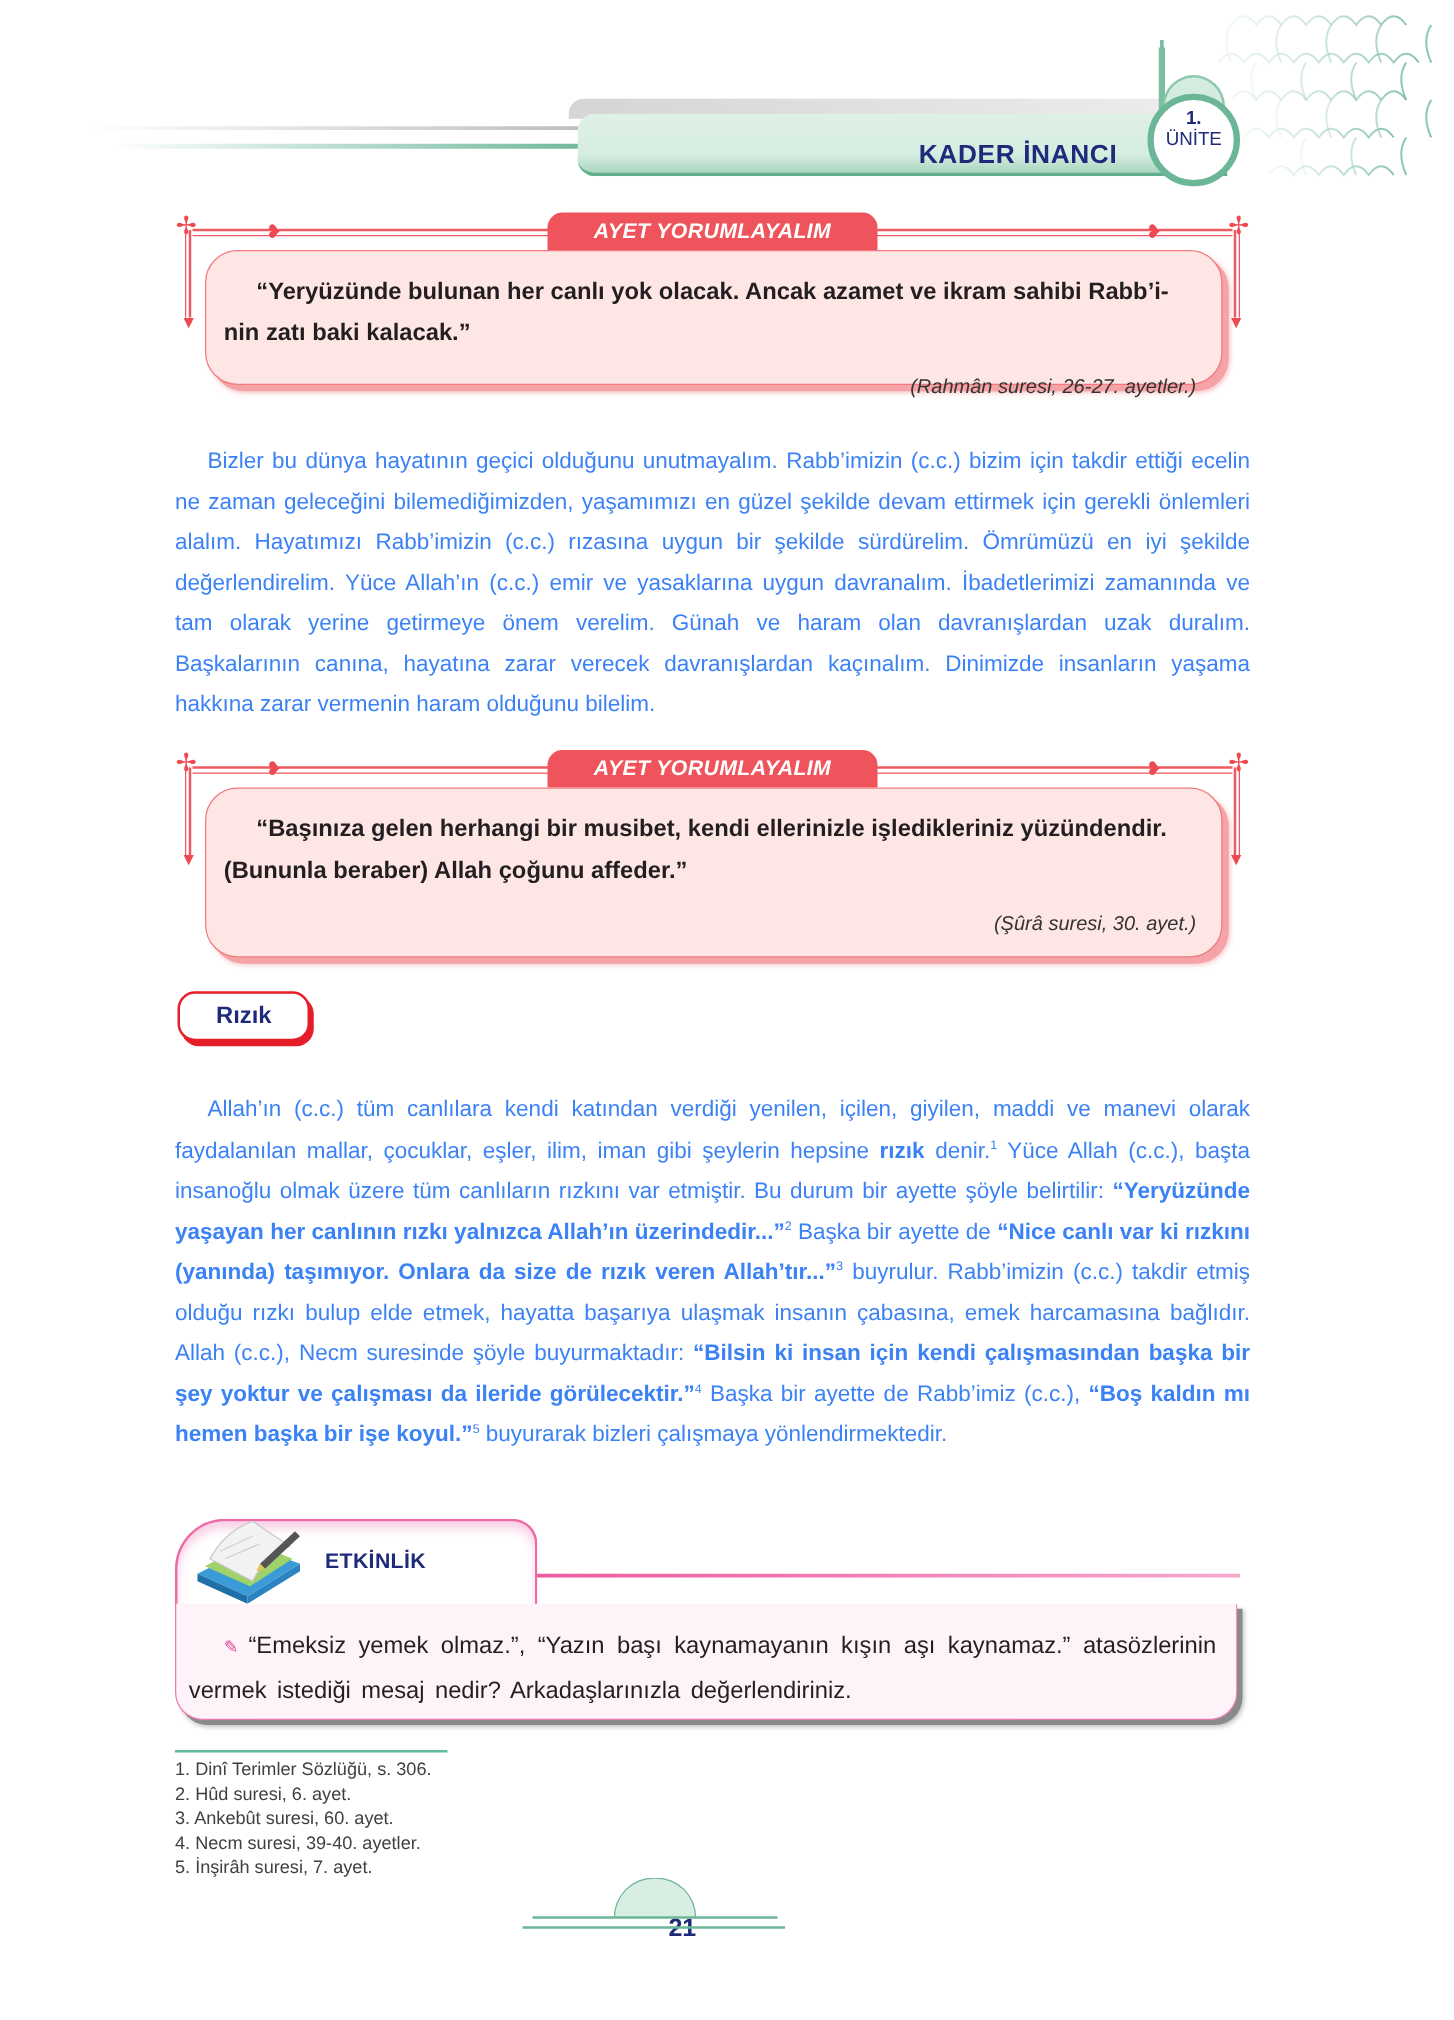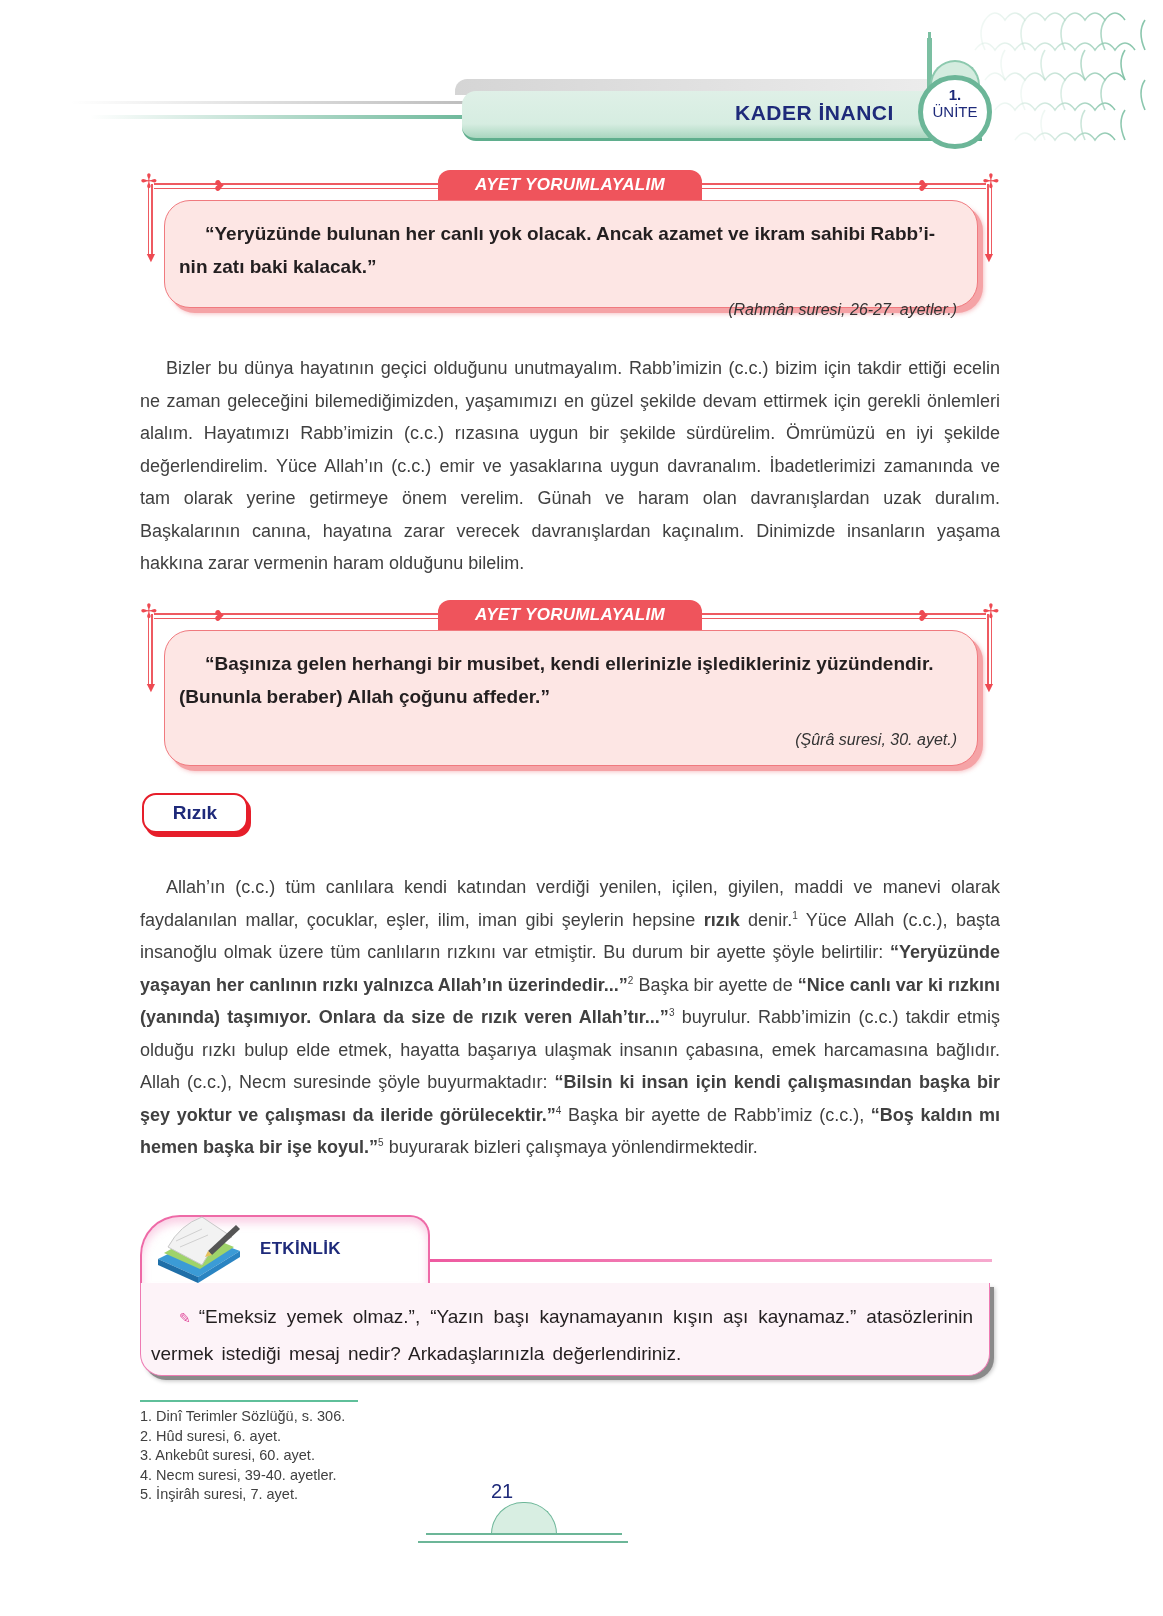--- a/index.html
+++ b/index.html
@@ -9,21 +9,21 @@
   
   .hdr-line-grey { position: absolute; left: 70px; top: 101px; width: 400px; height: 3px;
     background: linear-gradient(90deg, rgba(200,200,200,0), #bdbdbd); }
   .hdr-line-green { position: absolute; left: 90px; top: 115px; width: 380px; height: 4px;
     background: linear-gradient(90deg, rgba(110,185,155,0), #6db89a); }
   .hdr-grey-band { position: absolute; left: 455px; top: 79px; width: 520px; height: 16px;
     background: linear-gradient(90deg, #d5d5d5, #eeeeee); border-radius: 12px 0 0 0; }
   .hdr-band { position: absolute; left: 462px; top: 91px; width: 520px; height: 50px;
     background: linear-gradient(180deg, #dff0e7 0%, #d6ede1 70%, #a9d6bf 100%);
     border-radius: 14px 0 0 14px; border-bottom: 3px solid #5fae8d; }
-  .hdr-title { position: absolute; left: 735px; top: 101px; font-size: 21px; font-weight: bold;
+  .hdr-title { position: absolute; left: 735px; top: 112px; font-size: 21px; font-weight: bold;
     color: #1e2a7a; letter-spacing: 0.5px; }
   .unite-pattern { position: absolute; left: 965px; top: 0; width: 198px; height: 170px; }
   .unite-badge { position: absolute; left: 918px; top: 75px; width: 74px; height: 74px; border-radius: 50%;
     border: 5px solid #6cb698; background: #ffffff; text-align: center; }
   .unite-dome { position: absolute; left: 930px; top: 60px; width: 50px; height: 30px;
     background: #d4ecdf; border-radius: 25px 25px 0 0; border: 2px solid #8cc9ae; border-bottom: none; }
   .minaret { position: absolute; left: 927px; top: 38px; width: 5px; height: 50px; background: #7bbfa2; }
   .minaret-tip { position: absolute; left: 928px; top: 32px; width: 3px; height: 8px; background: #7bbfa2; }
   .unite-num { display: block; font-size: 15px; font-weight: bold; color: #1e2a7a; margin-top: 7px; line-height: 16px; }
   .unite-lbl { display: block; font-size: 15px; font-weight: normal; color: #1e2a7a; line-height: 18px; }
@@ -46,21 +46,21 @@
     background: #ef545c; border-radius: 12px 12px 0 0; color: #ffffff; font-size: 17px; font-weight: bold;
     text-align: center; line-height: 30px; letter-spacing: 0.3px; font-style: italic; }
   .ayet-box { position: absolute; left: 24px; top: 36px; width: 814px;
     background: #fde6e4; border: 1.5px solid #f07a7f; border-radius: 26px;
     box-shadow: 5px 5px 0 #f5a3a6, 6px 6px 4px rgba(230,80,90,0.35); padding: 16px 20px 14px 14px; }
   .ayet-text { font-size: 19px; font-weight: bold; line-height: 33px; text-indent: 26px; color: #231f20; }
   .ayet-ref { font-size: 16px; font-style: italic; text-align: right; margin-top: 18px; color: #333; }
 
   
   .para { position: absolute; left: 140px; width: 860px; font-size: 18px; line-height: 32.5px;
-    text-align: justify; text-indent: 26px; color: #404040; }
+    text-align: justify; text-indent: 26px; color: #3b82f6; }
   .para b { font-weight: bold; }
   .para sup, .fn sup { font-size: 10px; vertical-align: super; line-height: 0; }
 
   
   .rizik-tab { position: absolute; left: 142px; top: 793px; width: 106px; height: 40px;
     border: 2px solid #e61e2a; border-radius: 14px; background: #ffffff;
     box-shadow: 3px 4px 0 #e61e2a; text-align: center; line-height: 36px;
     font-size: 19px; font-weight: bold; color: #1e2a7a; }
 
   
@@ -78,22 +78,22 @@
   .pencil { color: #e0489a; font-size: 14px; margin-right: 8px; display: inline-block; text-indent: 0; }
   .book-icon { position: absolute; left: 10px; top: -8px; width: 100px; height: 80px; }
 
   
   .fn-rule { position: absolute; left: 140px; top: 1400px; width: 218px; height: 2px; background: #5fbf9a; }
   .fn { position: absolute; left: 140px; top: 1407px; font-size: 14.5px; line-height: 19.5px; color: #404040; }
 
   
   .pg-dome { position: absolute; left: 491px; top: 1502px; width: 66px; height: 32px;
     background: #d8eee2; border: 1.5px solid #6cb698; border-bottom: none; border-radius: 40px 40px 0 0; }
-  .pg-num { position: absolute; left: 491px; top: 1480px; width: 66px; text-align: left;
-    font-size: 20px; font-weight: normal; color: #1e2a7a; }
+  .pg-num { position: absolute; left: 491px; top: 1532px; width: 66px; text-align: right;
+    font-size: 20px; font-weight: bold; color: #1e2a7a; }
   .pg-line1 { position: absolute; left: 426px; top: 1533px; width: 196px; height: 2px; background: #6cb698; }
   .pg-line2 { position: absolute; left: 418px; top: 1541px; width: 210px; height: 2px; background: #6cb698; }
 </style>
 </head>
 <body>
 
 <div class="hdr-line-grey"></div>
 <div class="hdr-line-green"></div>
 <div class="hdr-grey-band"></div>
 <div class="hdr-band"></div>

